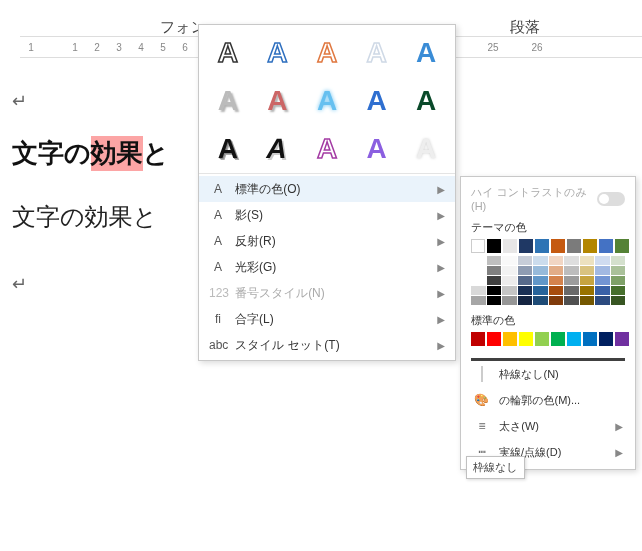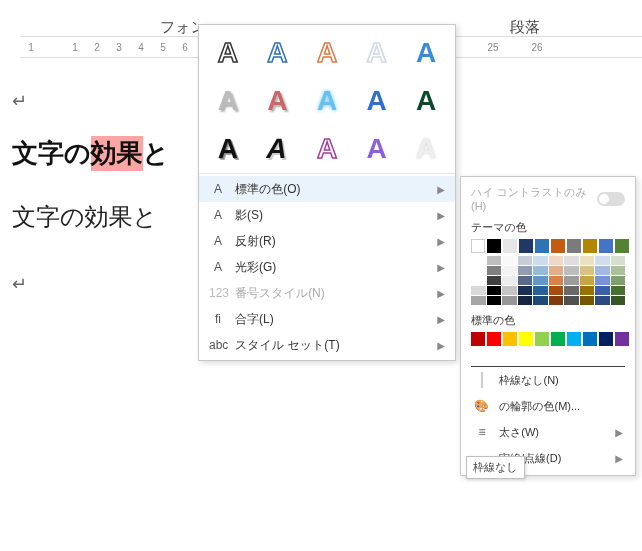--- a/index.html
+++ b/index.html
@@ -35,21 +35,21 @@
 .toggle{width:28px;height:14px;border-radius:8px;background:#ddd;position:relative}
 .toggle::after{content:"";position:absolute;left:2px;top:2px;width:10px;height:10px;background:#fff;border-radius:50%}
 .auto-row{display:flex;align-items:center;gap:8px;margin-bottom:8px}
 .auto-sw{width:16px;height:16px;background:#000}
 .section-label{font-size:11px;color:#333;margin:4px 0 4px 0}
 .theme-main{display:grid;grid-template-columns:repeat(10,1fr);gap:2px;margin-bottom:3px}
 .theme-shades{display:grid;grid-template-columns:repeat(10,1fr);grid-template-rows:repeat(5,1fr);gap:1px;margin-bottom:8px}
 .sw{width:14px;height:14px}
 .shade{height:9px}
 .std-grid{display:grid;grid-template-columns:repeat(10,1fr);gap:2px;margin-bottom:6px}
-.opt-list{border-top:1px solid #404040;margin-top:20px}
+.opt-list{border-top:3px solid #404040;margin-top:12px}
 .opt{display:flex;align-items:center;height:26px;gap:8px;color:#333;padding:0 2px}
 .opt .icon{width:18px;text-align:center;color:#666}
 .opt .lbl{flex:1;font-size:11px}
 .opt .chev{color:#888;font-size:10px}
 .tooltip{position:absolute;left:466px;top:456px;background:#fff;border:1px solid #c0c0c0;padding:3px 6px;font-size:11px;color:#444;box-shadow:1px 1px 3px rgba(0,0,0,.15)}
 .no-outline-sw{width:14px;height:14px;border:1px solid #ccc;background:#fff}
 </style>
 </head>
 <body>
 

